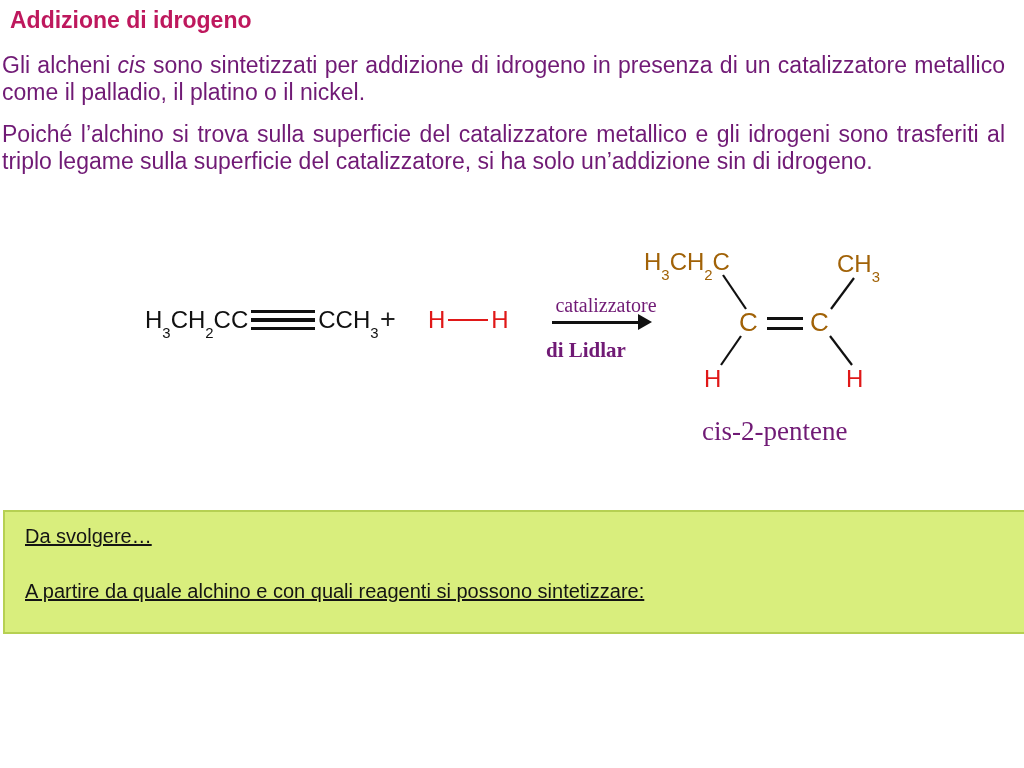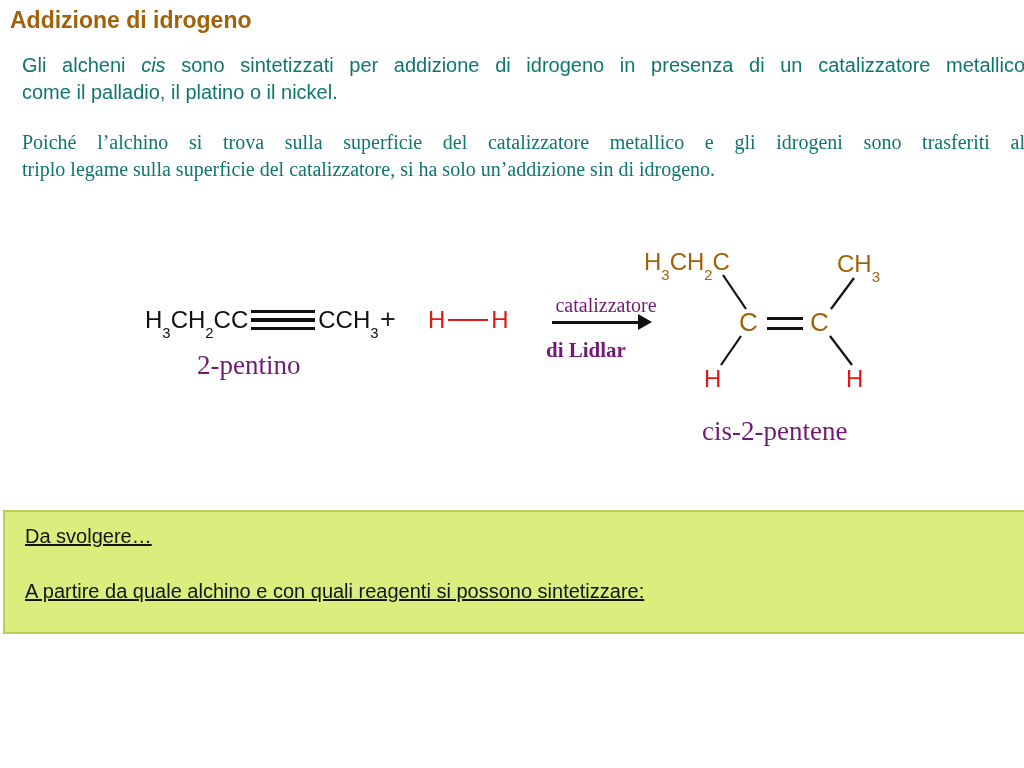--- a/index.html
+++ b/index.html
@@ -2,26 +2,26 @@
 <html><head>
 <meta charset="utf-8">
 <style>
   html,body{margin:0;padding:0;}
   .slide{
     position:relative;width:1024px;height:768px;background:#ffffff;
     font-family:"Liberation Sans",sans-serif;color:#111;overflow:hidden;
   }
   .title{
     position:absolute;left:10px;top:7px;
-    font-size:23px;font-weight:bold;color:#a16207;letter-spacing:0px;
+    font-size:23px;font-weight:bold;color:#be185d;letter-spacing:0px;
   }
-  .paras{position:absolute;left:22px;top:52px;width:1003px;font-size:20px;line-height:27px;color:#0f766e;}
+  .paras{position:absolute;left:2px;top:52px;width:1003px;font-size:23px;line-height:27px;color:#701a75;}
   .pline-just{text-align:justify;text-align-last:justify;}
   .pline{text-align:left;}
-  .para2{margin-top:23px;font-family:Liberation Serif, serif;}
+  .para2{margin-top:15px;}
   .ital{font-style:italic;}
   
   .formula{
     position:absolute;left:145px;top:303px;height:34px;
     display:flex;align-items:center;font-size:24px;color:#111;
   }
   .formula sub,.chem sub{font-size:0.62em;position:relative;top:0.25em;line-height:0;}
   .triple-bond{
     display:inline-flex;flex-direction:column;justify-content:center;
     gap:5px;width:64px;margin:0 3px;
@@ -89,21 +89,20 @@
 
   <div class="formula">
     <span class="chem"><span>H</span><sub>3</sub><span>CH</span><sub>2</sub><span>CC</span></span>
     <span class="triple-bond">
         <i></i>
         <i></i>
         <i></i>
       </span>
     <span class="chem"><span>CCH</span><sub>3</sub></span>
   </div>
-  <div class="serif-label reactant-name">2-pentino</div>
 
   <div class="plus">+</div>
 
   <div class="h2">
     <span>H</span>
     <span class="hh-bond"></span>
     <span>H</span>
   </div>
 
   <div class="serif-label cat-top">catalizzatore</div>

